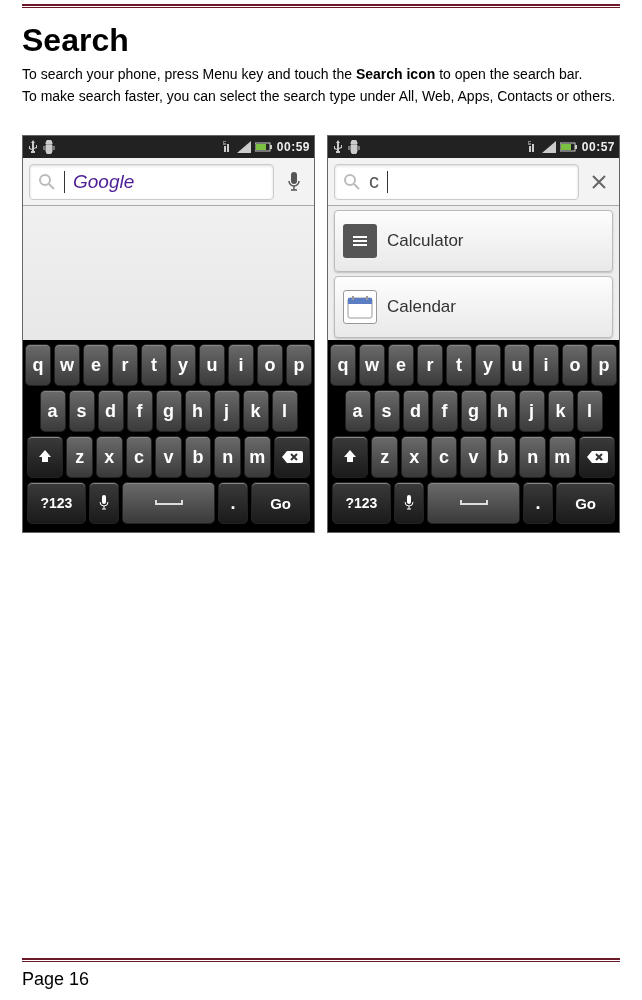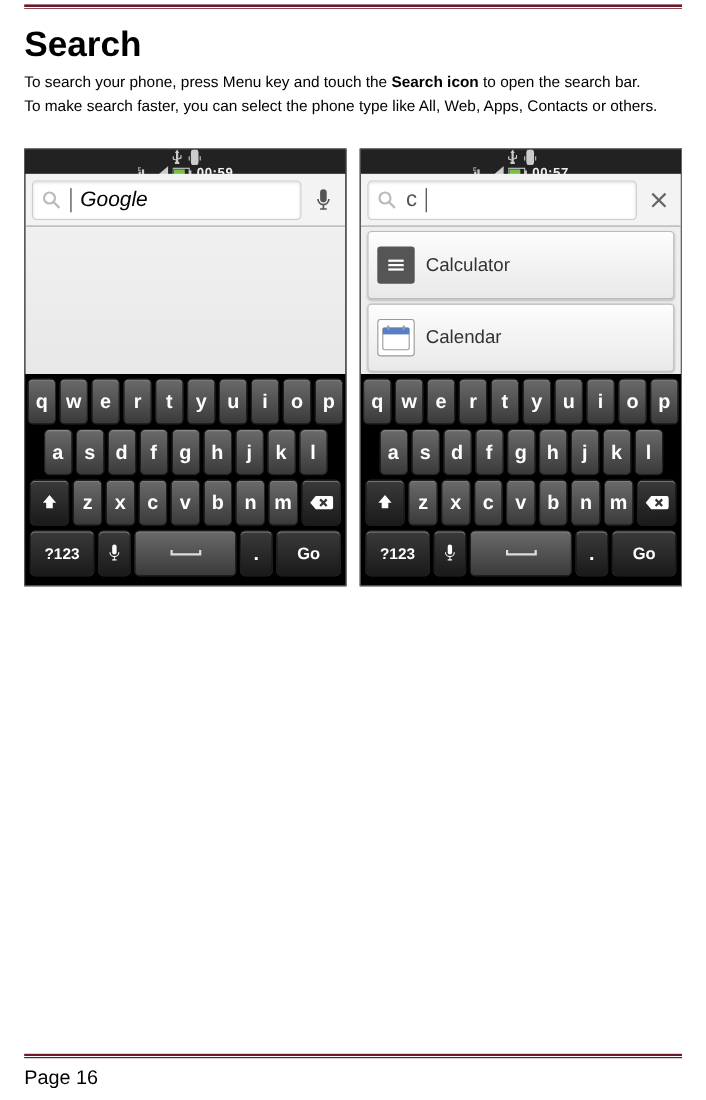--- a/index.html
+++ b/index.html
@@ -27,39 +27,39 @@
     width: 298px; height: 398px;
     background: #000;
     color: #fff;
     position: relative;
     border: 1px solid #666;
     overflow: hidden;
   }
   .statusbar {
     height: 22px; background: #222; display: flex; align-items: center;
     justify-content: space-between; padding: 0 4px;
-    font-size: 12px; color: #eee; flex-direction: column;
+    font-size: 12px; color: #eee;
   }
   .status-left, .status-right { display: flex; align-items: center; gap: 4px; }
   .status-left svg, .status-right svg { display: block; }
   .st-time { font-weight: bold; letter-spacing: 0.5px; }
 
   .searchbar {
     height: 48px; background: #f3f3f3;
     display: flex; align-items: center; gap: 6px;
     padding: 0 6px;
     border-bottom: 1px solid #aaa;
   }
   .searchinput {
     flex: 1; height: 36px; background: #fff; border: 1px solid #ccc;
     border-radius: 4px;
     display: flex; align-items: center; padding: 0 8px; gap: 8px;
     box-shadow: inset 0 1px 3px rgba(0,0,0,0.15);
   }
-  .placeholder { color: #000000; font-size: 19px; font-style: italic; }
+  .placeholder { color: #4c1d95; font-size: 19px; font-style: italic; }
   .cursor { width: 1px; height: 22px; background: #333; }
   .typed { color: #555; font-size: 20px; }
   .mic-btn, .clear-btn {
     width: 28px; height: 36px; display:flex; align-items:center; justify-content:center;
     color:#555;
   }
   .search-icon { color:#bbb; }
   .blank-area { flex: 1; background: linear-gradient(#f0f0f0,#e8e8e8); }
   .results-area {
     flex: 1; background: #eee; overflow:hidden;
@@ -116,21 +116,21 @@
 </head>
 <body>
 
 <div class="hr-top"></div>
 
 <div class="content">
   <h1>Search</h1>
   <p class="body">
     <span>To search your phone, press Menu key and touch the </span><b>Search icon</b><span> to open the search bar.</span>
   </p>
-  <p class="body">To make search faster, you can select the phone type like All, Web, Apps, Contacts or others.</p>
+  <p class="body">To make search faster, you can select the search type under All, Web, Apps, Contacts or others.</p>
 
   <div class="shots">
 
     <div class="phone">
      <div class="phone-flex">
       <div class="statusbar">
         <div class="status-left">
           <svg width="12" height="14" viewBox="0 0 12 14">
                 <path fill="#ccc" d="M6 0l2 3h-1v5l2-1v-2h1v3l-3 1v2h1v2H4v-2h1v-1L2 9V6h1v2l2 1V3H4z"></path>
               </svg>

